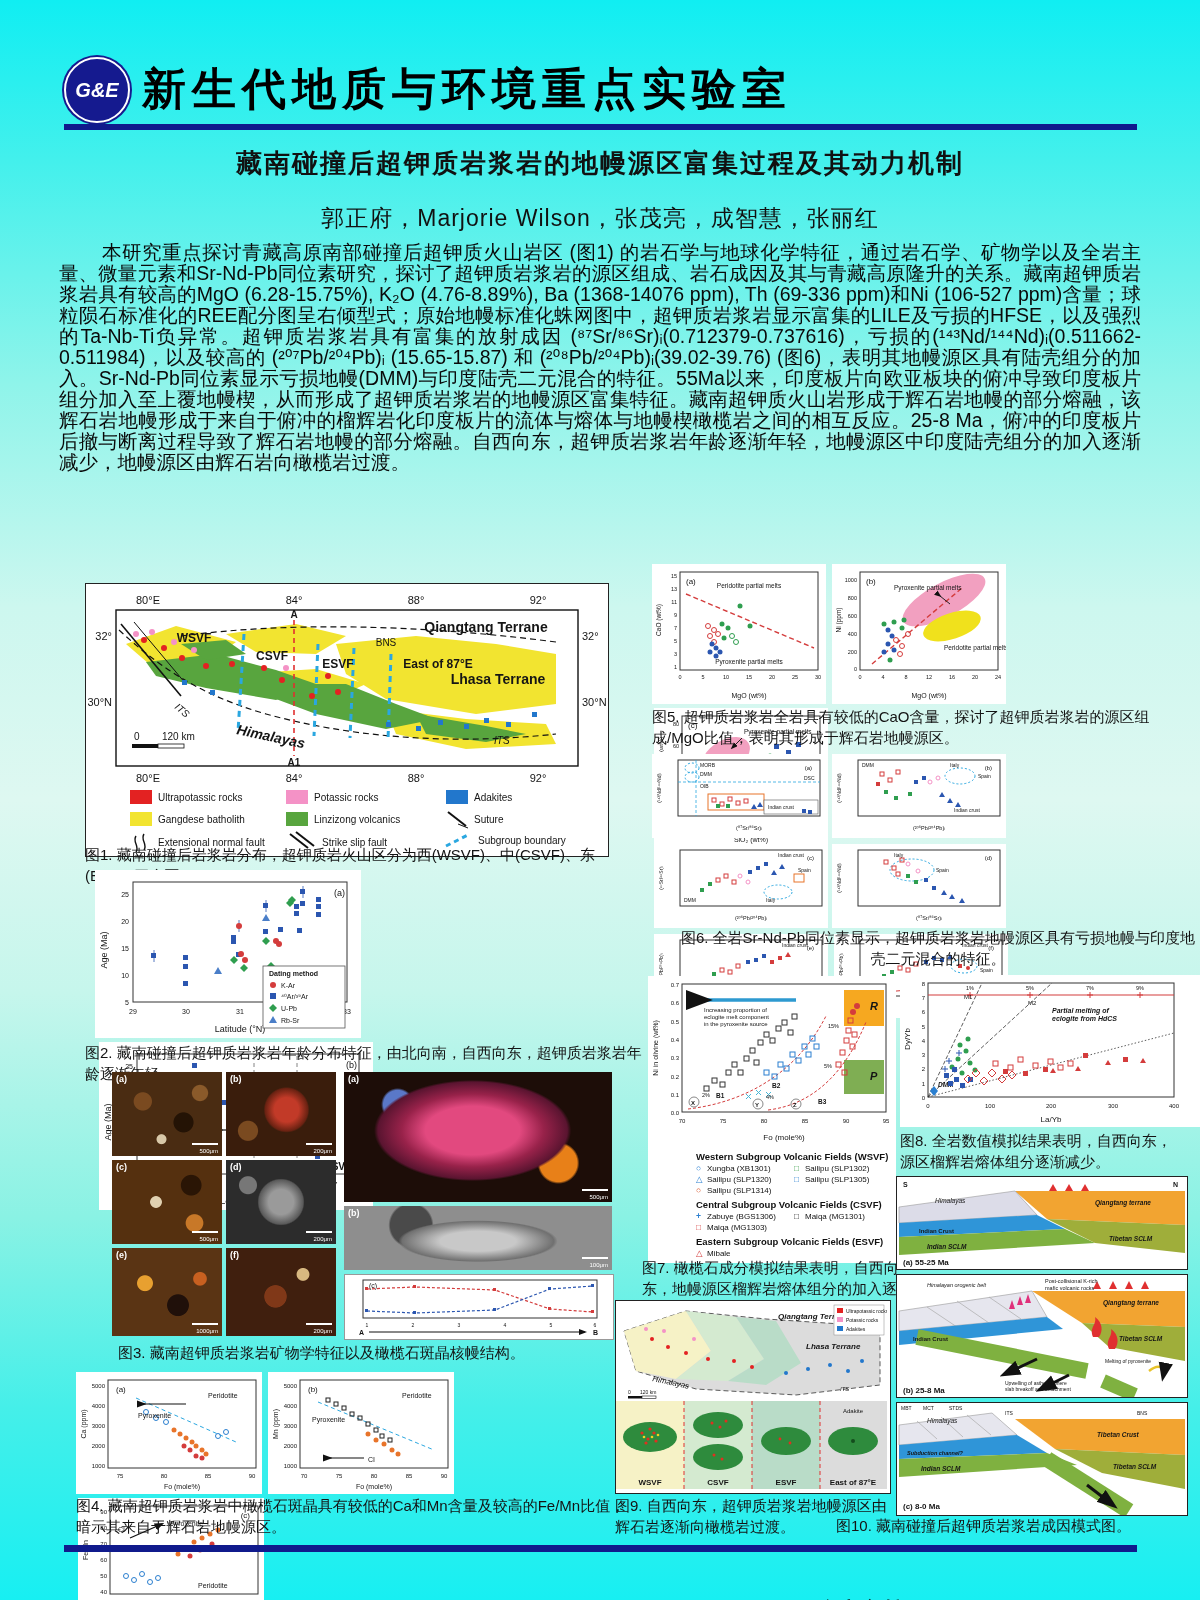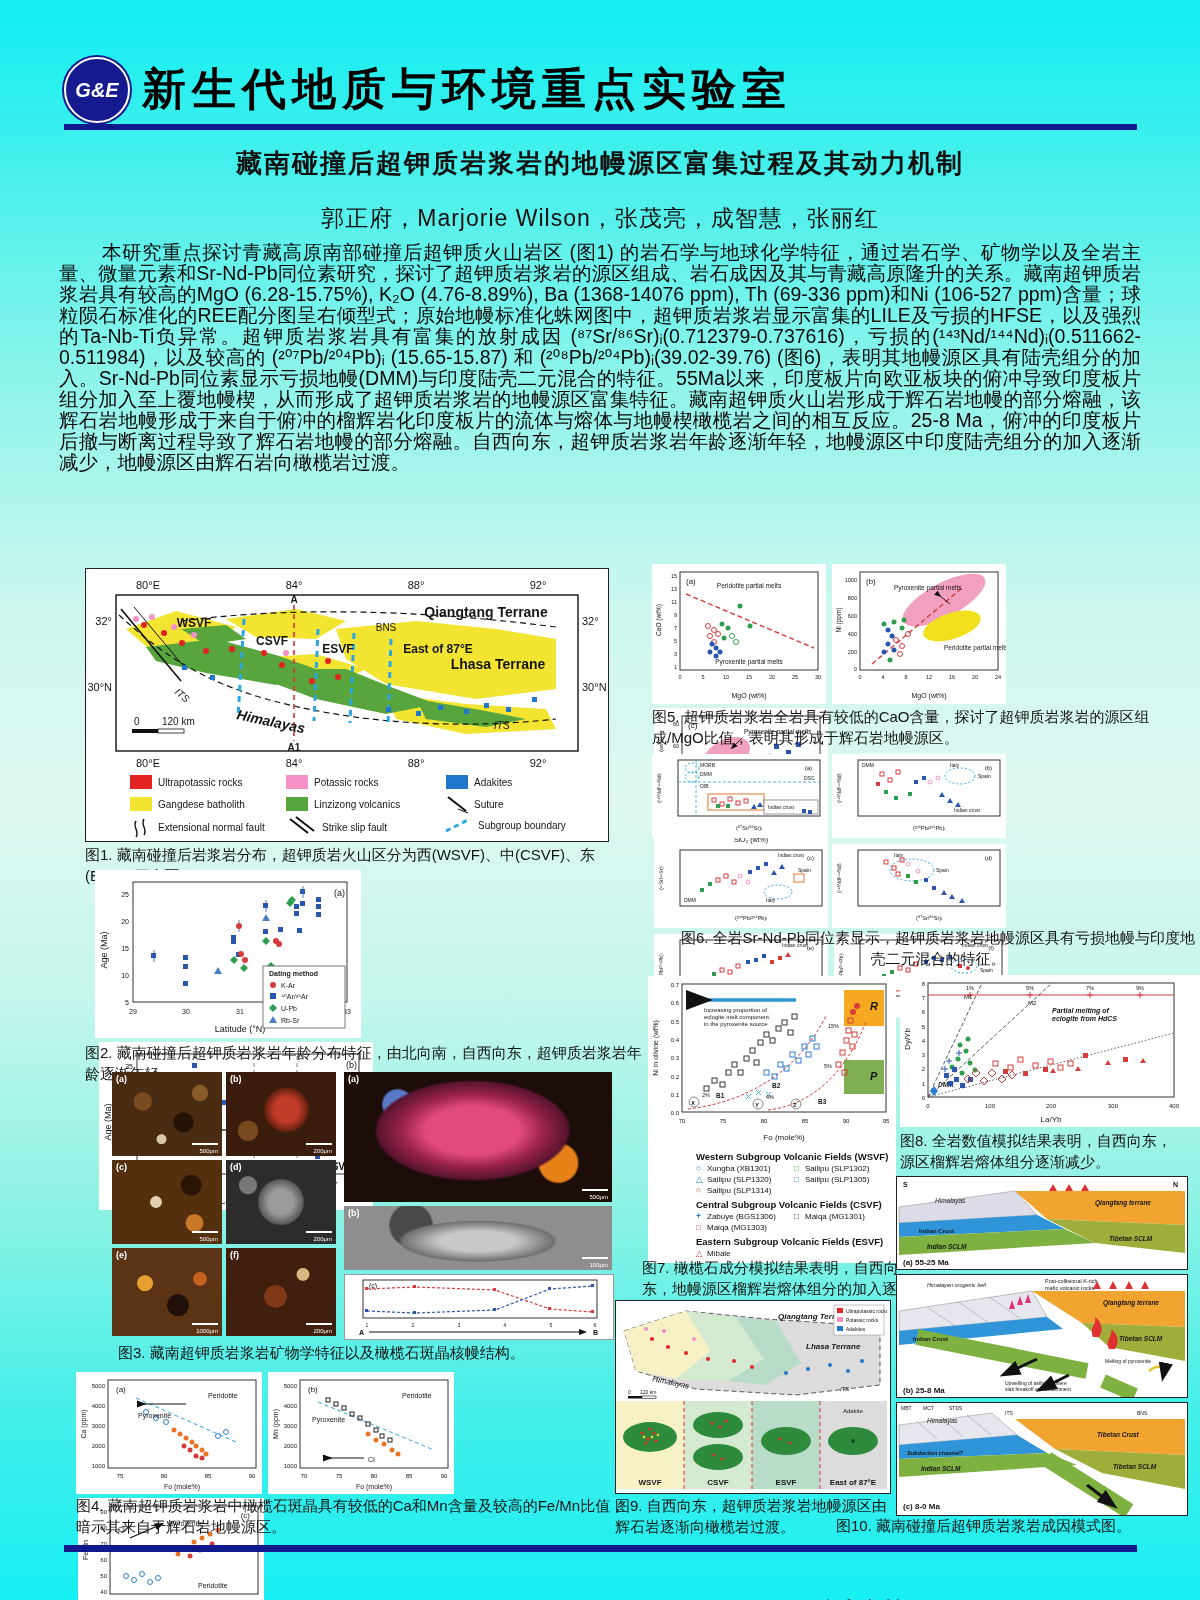--- a/index.html
+++ b/index.html
@@ -52,21 +52,21 @@
   <div class="abs logo" style="left:64px;top:57px;">
     <span>G&amp;E</span>
   </div>
   <div class="abs labname" style="left:142px;top:60px;">新生代地质与环境重点实验室</div>
   <div class="abs rule" style="left:64px;top:124px;width:1073px;height:6px;"></div>
 
   <div class="abs title" style="left:0;top:146px;">藏南碰撞后超钾质岩浆岩的地幔源区富集过程及其动力机制</div>
   <div class="abs authors" style="left:0;top:203px;">郭正府，Marjorie Wilson，张茂亮，成智慧，张丽红</div>
   <p class="abs abstract" style="left:59px;top:242px;margin:0;">本研究重点探讨青藏高原南部碰撞后超钾质火山岩区 (图1) 的岩石学与地球化学特征，通过岩石学、矿物学以及全岩主量、微量元素和Sr-Nd-Pb同位素研究，探讨了超钾质岩浆岩的源区组成、岩石成因及其与青藏高原隆升的关系。藏南超钾质岩浆岩具有较高的MgO (6.28-15.75%), K₂O (4.76-8.89%), Ba (1368-14076 ppm), Th (69-336 ppm)和Ni (106-527 ppm)含量；球粒陨石标准化的REE配分图呈右倾型式；原始地幔标准化蛛网图中，超钾质岩浆岩显示富集的LILE及亏损的HFSE，以及强烈的Ta-Nb-Ti负异常。超钾质岩浆岩具有富集的放射成因 (⁸⁷Sr/⁸⁶Sr)ᵢ(0.712379-0.737616)，亏损的(¹⁴³Nd/¹⁴⁴Nd)ᵢ(0.511662-0.511984)，以及较高的 (²⁰⁷Pb/²⁰⁴Pb)ᵢ (15.65-15.87) 和 (²⁰⁸Pb/²⁰⁴Pb)ᵢ(39.02-39.76) (图6)，表明其地幔源区具有陆壳组分的加入。Sr-Nd-Pb同位素显示亏损地幔(DMM)与印度陆壳二元混合的特征。55Ma以来，印度板片向欧亚板块的俯冲导致印度板片组分加入至上覆地幔楔，从而形成了超钾质岩浆岩的地幔源区富集特征。藏南超钾质火山岩形成于辉石岩地幔的部分熔融，该辉石岩地幔形成于来自于俯冲的榴辉岩化印度板片的流体与熔体与地幔楔橄榄岩之间的相互反应。25-8 Ma，俯冲的印度板片后撤与断离过程导致了辉石岩地幔的部分熔融。自西向东，超钾质岩浆岩年龄逐渐年轻，地幔源区中印度陆壳组分的加入逐渐减少，地幔源区由辉石岩向橄榄岩过渡。</p>
 
-  <div class="abs white bd" style="left:85px;top:568px;width:522px;height:272px;">
+  <div class="abs white bd" style="left:85px;top:583px;width:522px;height:272px;">
     <svg width="522" height="272" viewBox="0 0 522 272">
       <g>
         <rect x="30" y="26" width="462" height="156" fill="#ffffff" stroke="#111" stroke-width="1.4"></rect>
       </g>
       <g>
         <path d="M40,60 L90,42 L150,58 L120,80 L70,86 Z" fill="#f2e430"></path>
         <path d="M140,50 L210,40 L260,52 L230,70 L170,68 Z" fill="#f2e430"></path>
         <path d="M250,60 L330,52 L410,60 L470,70 L470,120 L390,130 L300,115 L260,90 Z" fill="#f2e430"></path>
         <path d="M300,125 L380,135 L460,140 L470,160 L380,165 L310,150 Z" fill="#f2e430"></path>
         <path d="M150,90 L230,85 L280,100 L240,118 L170,112 Z" fill="#f2e430"></path>

